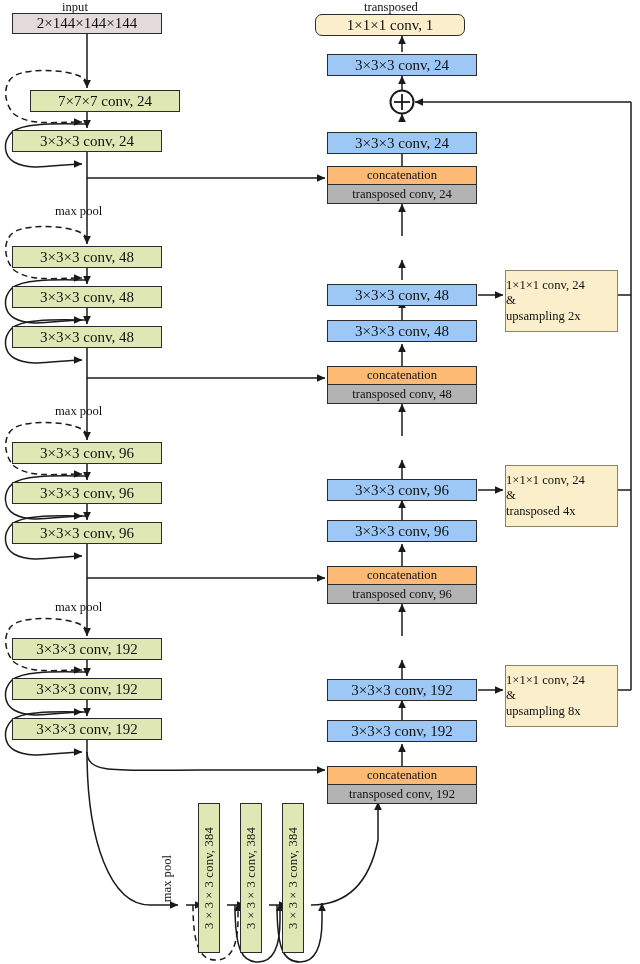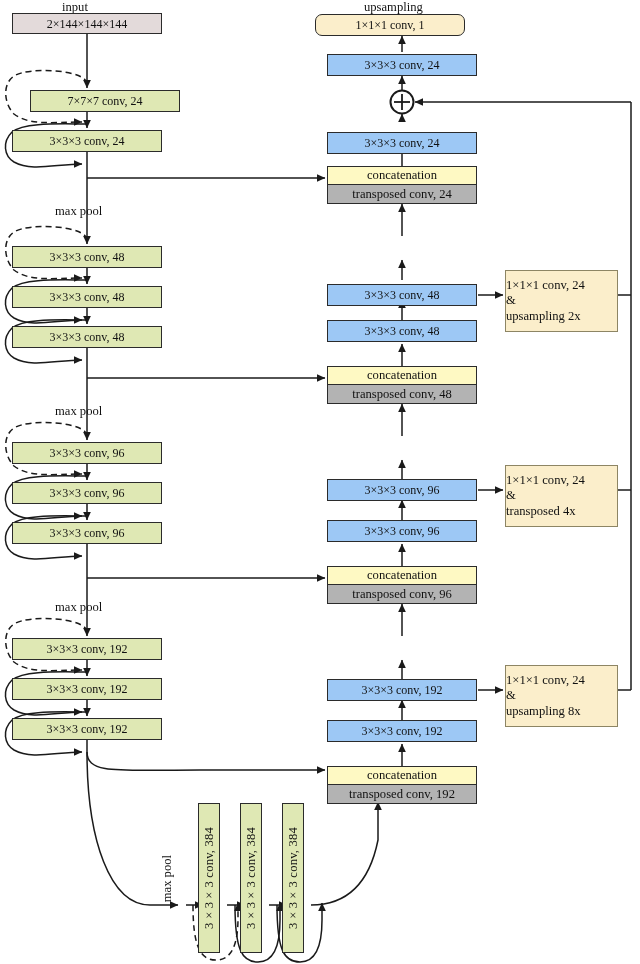--- a/index.html
+++ b/index.html
@@ -3,28 +3,28 @@
 <meta charset="utf-8">
 <style>
   html,body{margin:0;padding:0;background:#ffffff;}
   body{width:640px;height:964px;position:relative;overflow:hidden;
        font-family:"Liberation Serif","DejaVu Serif",serif;}
   #stage{position:absolute;left:0;top:0;width:640px;height:958px;}
   svg#wires{position:absolute;left:0;top:0;width:640px;height:964px;pointer-events:none;}
 
   .node{position:absolute;box-sizing:border-box;border:1.4px solid #2b2b2b;
         display:flex;align-items:center;justify-content:center;
-        font-size:12px;line-height:1;color:#111;white-space:nowrap;}
+        font-size:15px;line-height:1;color:#111;white-space:nowrap;}
   .node.green{background:#dfe8b4;}
   .node.blue{background:#9dc8f5;}
   .node.pink{background:#e3dada;}
   .node.cream{background:#fbeecb;}
 
   .stack{position:absolute;box-sizing:border-box;border:1.4px solid #2b2b2b;}
-  .stack .top{box-sizing:border-box;background:#fef9c3;height:18px;
+  .stack .top{box-sizing:border-box;background:#fdba74;height:18px;
               display:flex;align-items:center;justify-content:center;
               font-size:12.6px;color:#111;border-bottom:1.4px solid #2b2b2b;}
   .stack .bot{box-sizing:border-box;background:#b3b3b3;height:18px;
               display:flex;align-items:center;justify-content:center;
               font-size:12.6px;color:#111;}
 
   .vnode{position:absolute;box-sizing:border-box;border:1.4px solid #2b2b2b;
          background:#dfe8b4;display:flex;align-items:center;justify-content:center;}
   .vnode span{writing-mode:vertical-rl;transform:rotate(180deg);
               font-size:12.6px;color:#111;white-space:nowrap;letter-spacing:.2px;}
@@ -202,15 +202,15 @@
   </div>
 
   <div class="stack" style="left:327px;top:166px;width:150px;height:38px;">
     <div class="top">concatenation</div>
     <div class="bot">transposed conv, 24</div>
   </div>
   <div class="node blue" style="left:327px;top:132px;width:150px;height:22px;">3×3×3 conv, 24</div>
 
   <div class="node blue" style="left:327px;top:54px;width:150px;height:22px;">3×3×3 conv, 24</div>
   <div class="node cream" style="left:315px;top:14px;width:150px;height:22px;border-radius:7px;">1×1×1 conv, 1</div>
-  <div class="lbl" style="left:364px;top:0px;">upsampling</div>
+  <div class="lbl" style="left:364px;top:0px;">transposed</div>
 
 </div>
 
 </body></html>

